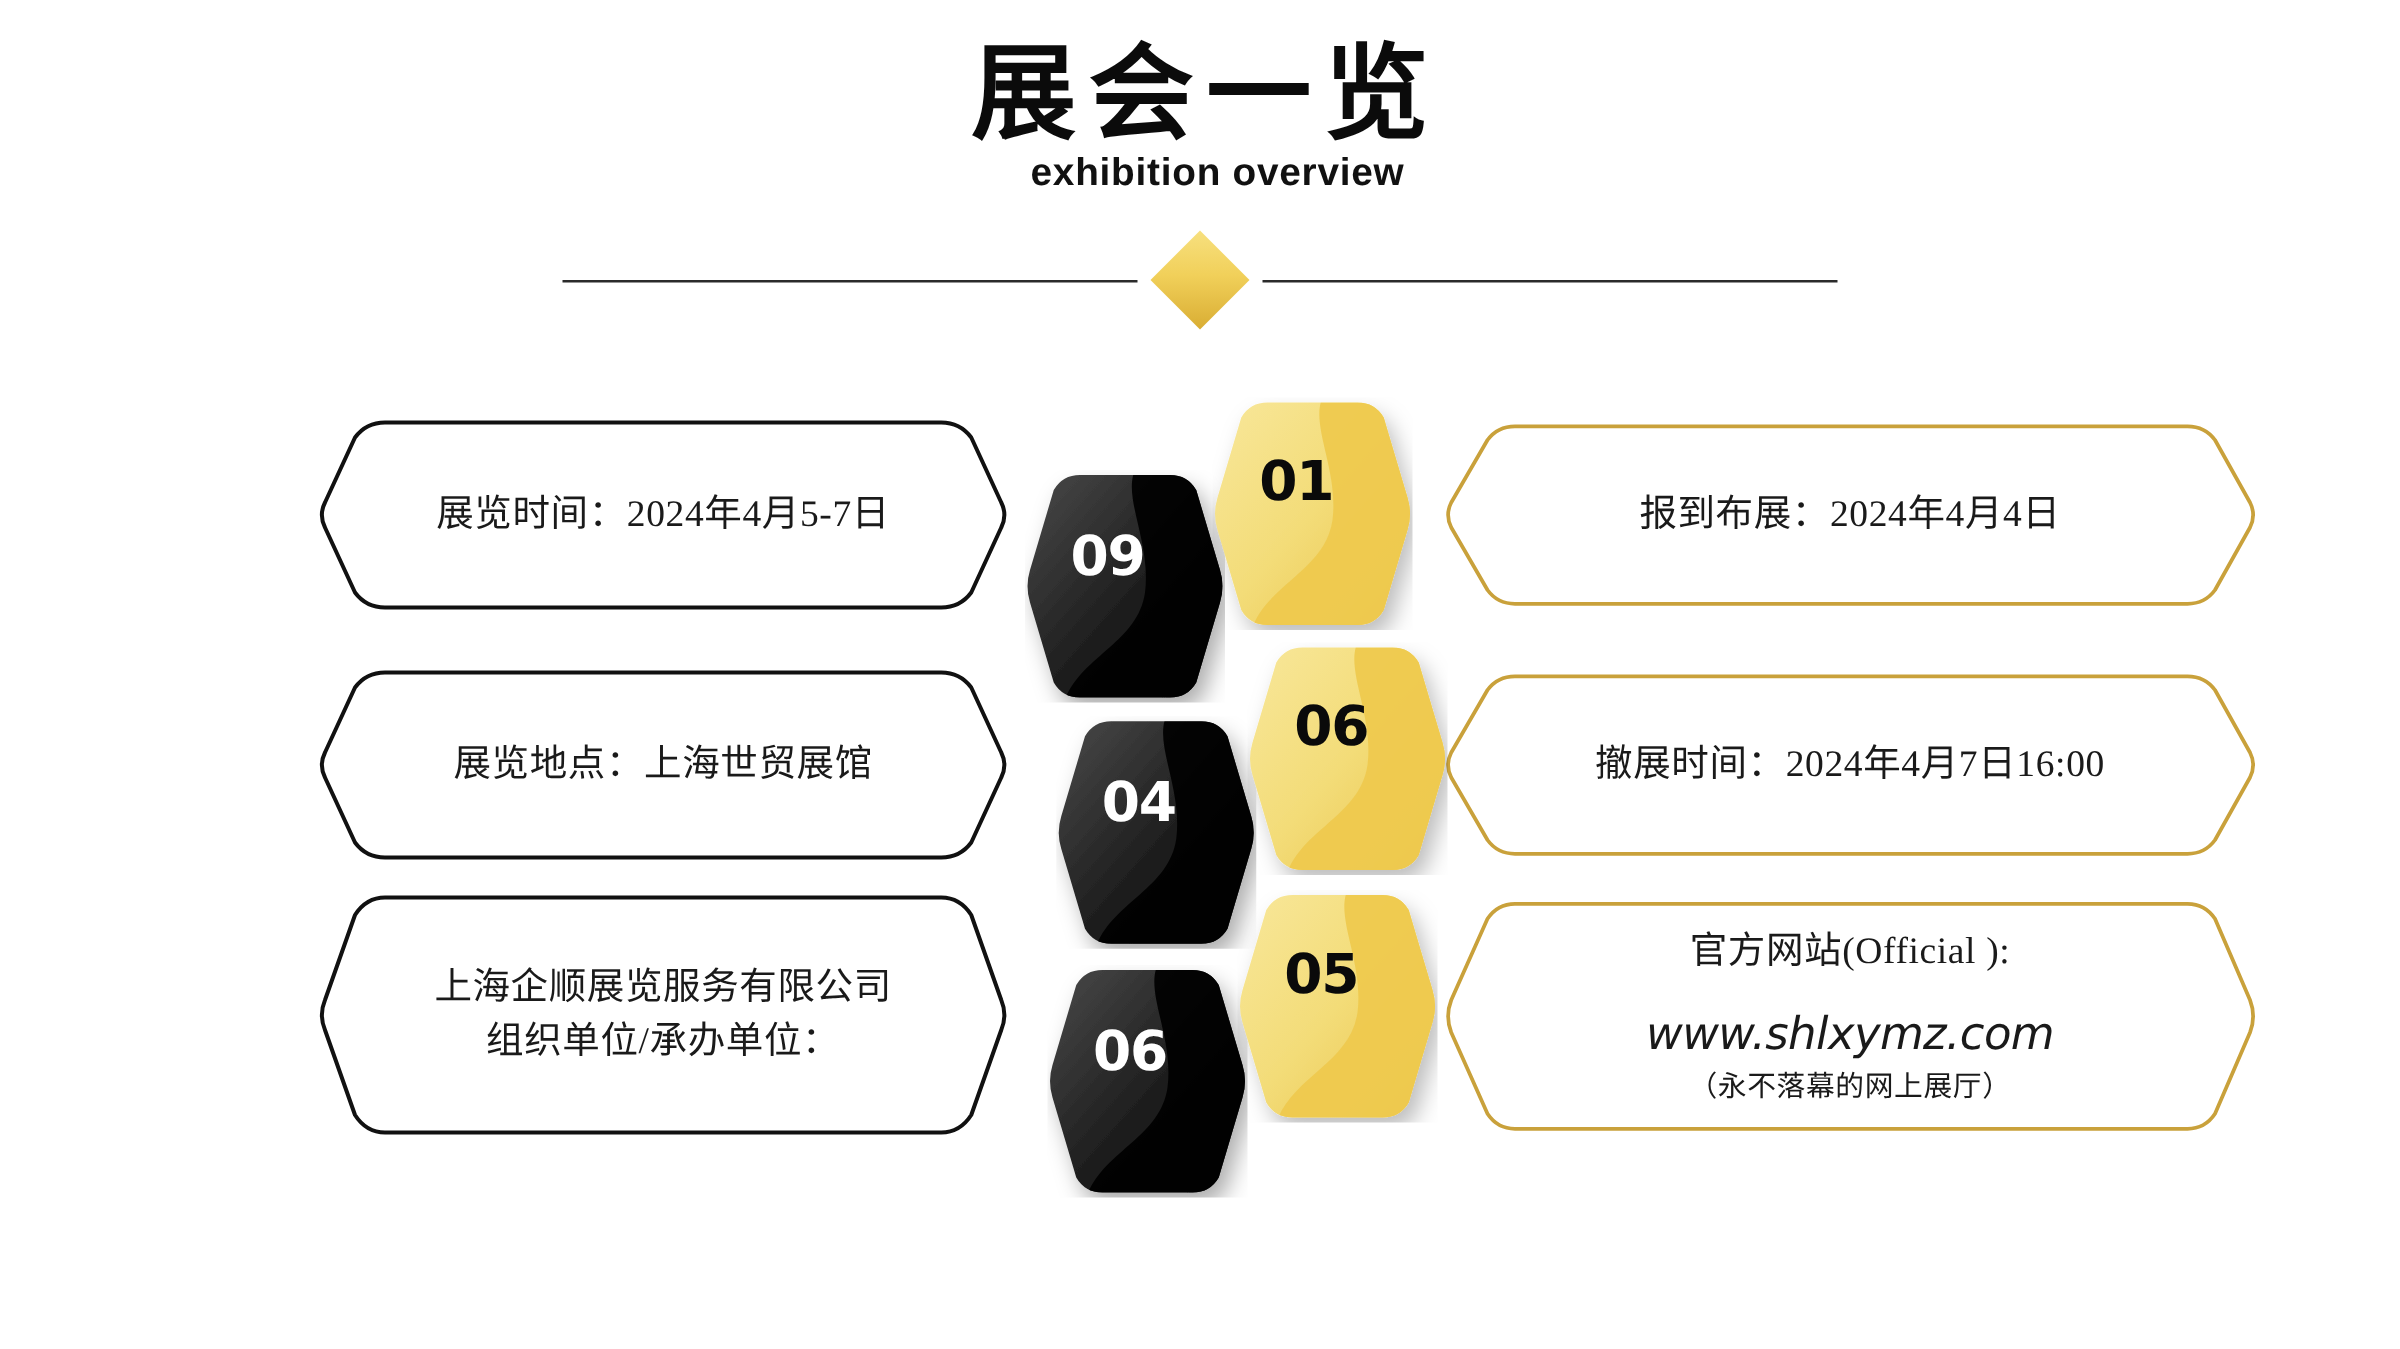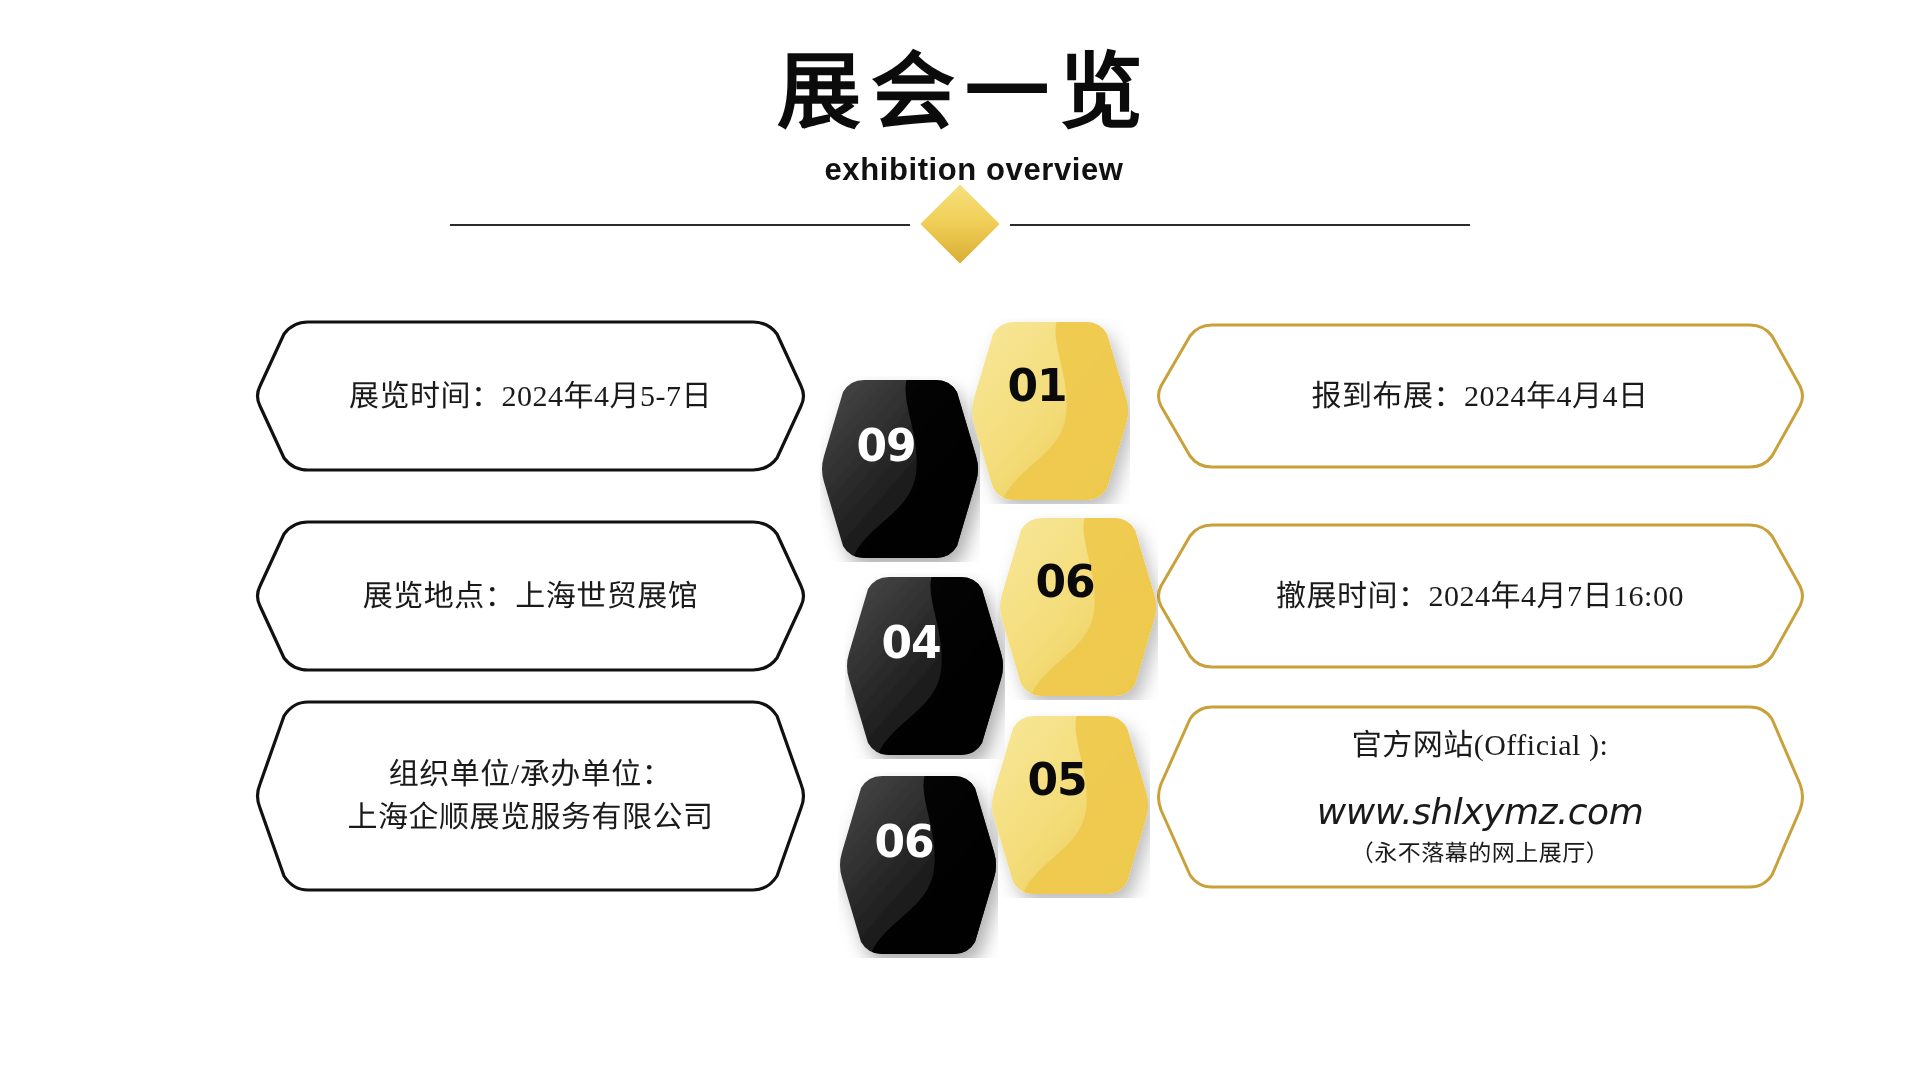--- a/index.html
+++ b/index.html
@@ -31,21 +31,21 @@
     width: 1920px;
     text-align: center;
   }
   .title-cn {
     font-family: "Liberation Serif", "DejaVu Serif", serif;
     font-size: 84px;
     font-weight: 700;
     letter-spacing: 10px;
     line-height: 1.12;
     color: #0b0b0b;
-    margin: 16px;
+    margin: 0;
     padding-left: 10px;
   }
   .title-en {
     font-family: "Liberation Sans", "DejaVu Sans", sans-serif;
     font-size: 31px;
     font-weight: 700;
     letter-spacing: 0.6px;
     color: #111111;
     margin-top: -4px;
     padding-left: 28px;
@@ -75,21 +75,21 @@
     height: 56px;
     margin-left: -28px;
     transform: rotate(45deg);
     background: linear-gradient(135deg, #f7e07f 0%, #f1d05a 45%, #d9ad33 100%);
   }
 
   
   .rows {
     position: absolute;
     left: 0;
-    top: 296px;
+    top: 312px;
     width: 1870px;
     height: 720px;
   }
   .row {
     position: absolute;
     left: 0;
     width: 1920px;
     height: 200px;
   }
   .row.r1 { top: 0px; }
@@ -251,22 +251,22 @@
       </div>
     </div>
 
     <div class="row r3">
 
       <div class="banner left-banner tall">
         <svg class="banner-svg" viewBox="0 0 565 200" preserveAspectRatio="none">
           <path d="M 60 6 L 505 6 Q 520 6 529 20 L 553 88 Q 558 100 553 112 L 529 180 Q 520 194 505 194 L 60 194 Q 45 194 36 180 L 12 112 Q 7 100 12 88 L 36 20 Q 45 6 60 6 Z" fill="#ffffff" stroke="#111111" stroke-width="3.2" stroke-linejoin="round"></path>
         </svg>
         <div class="banner-text">
+          <span class="line">上海企顺展览服务有限公司</span>
           <span class="line">组织单位/承办单位：</span>
-          <span class="line">上海企顺展览服务有限公司</span>
         </div>
       </div>
 
       <div class="banner right-banner tall">
         <svg class="banner-svg" viewBox="0 0 660 190" preserveAspectRatio="none">
           <path d="M 62 5 L 600 5 Q 614 5 622 17 L 650 82 Q 655 95 650 108 L 622 173 Q 614 185 600 185 L 62 185 Q 48 185 40 173 L 11 108 Q 6 95 11 82 L 40 17 Q 48 5 62 5 Z" fill="#ffffff" stroke="#C9A13B" stroke-width="3" stroke-linejoin="round"></path>
         </svg>
         <div class="banner-text">
           <span class="line">官方网站(Official ):</span>
           <span class="line site">www.shlxymz.com</span>

